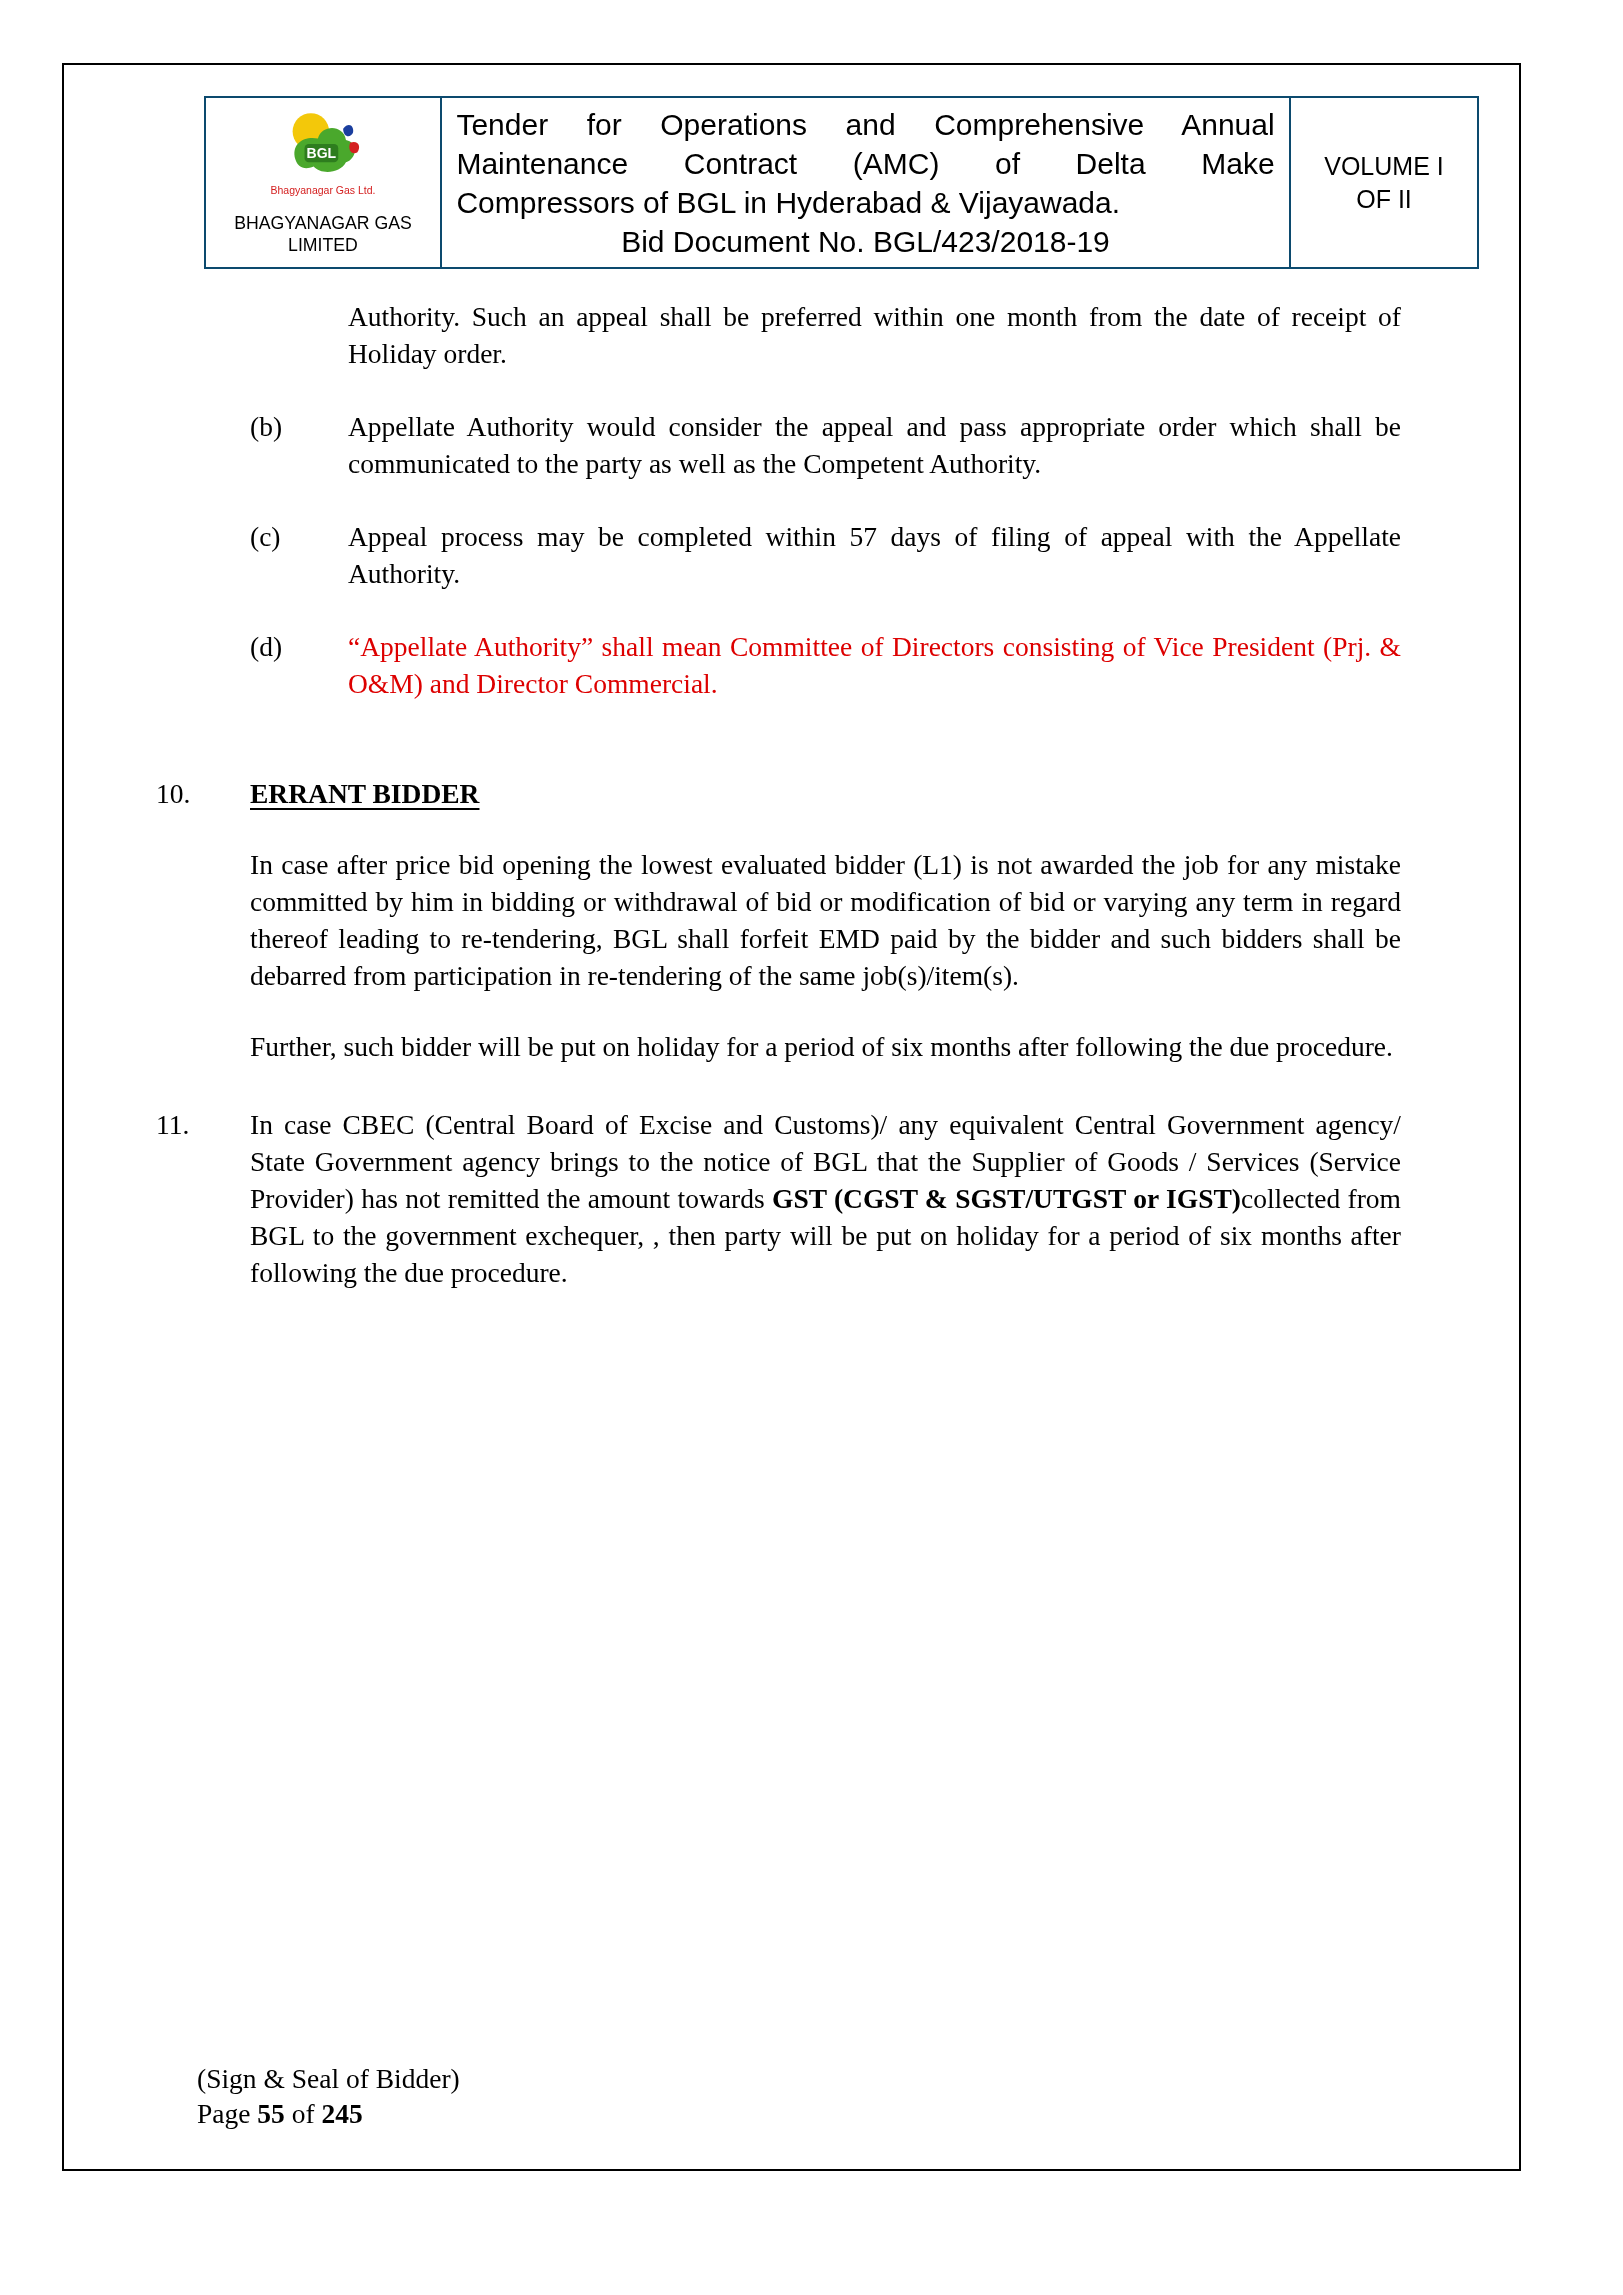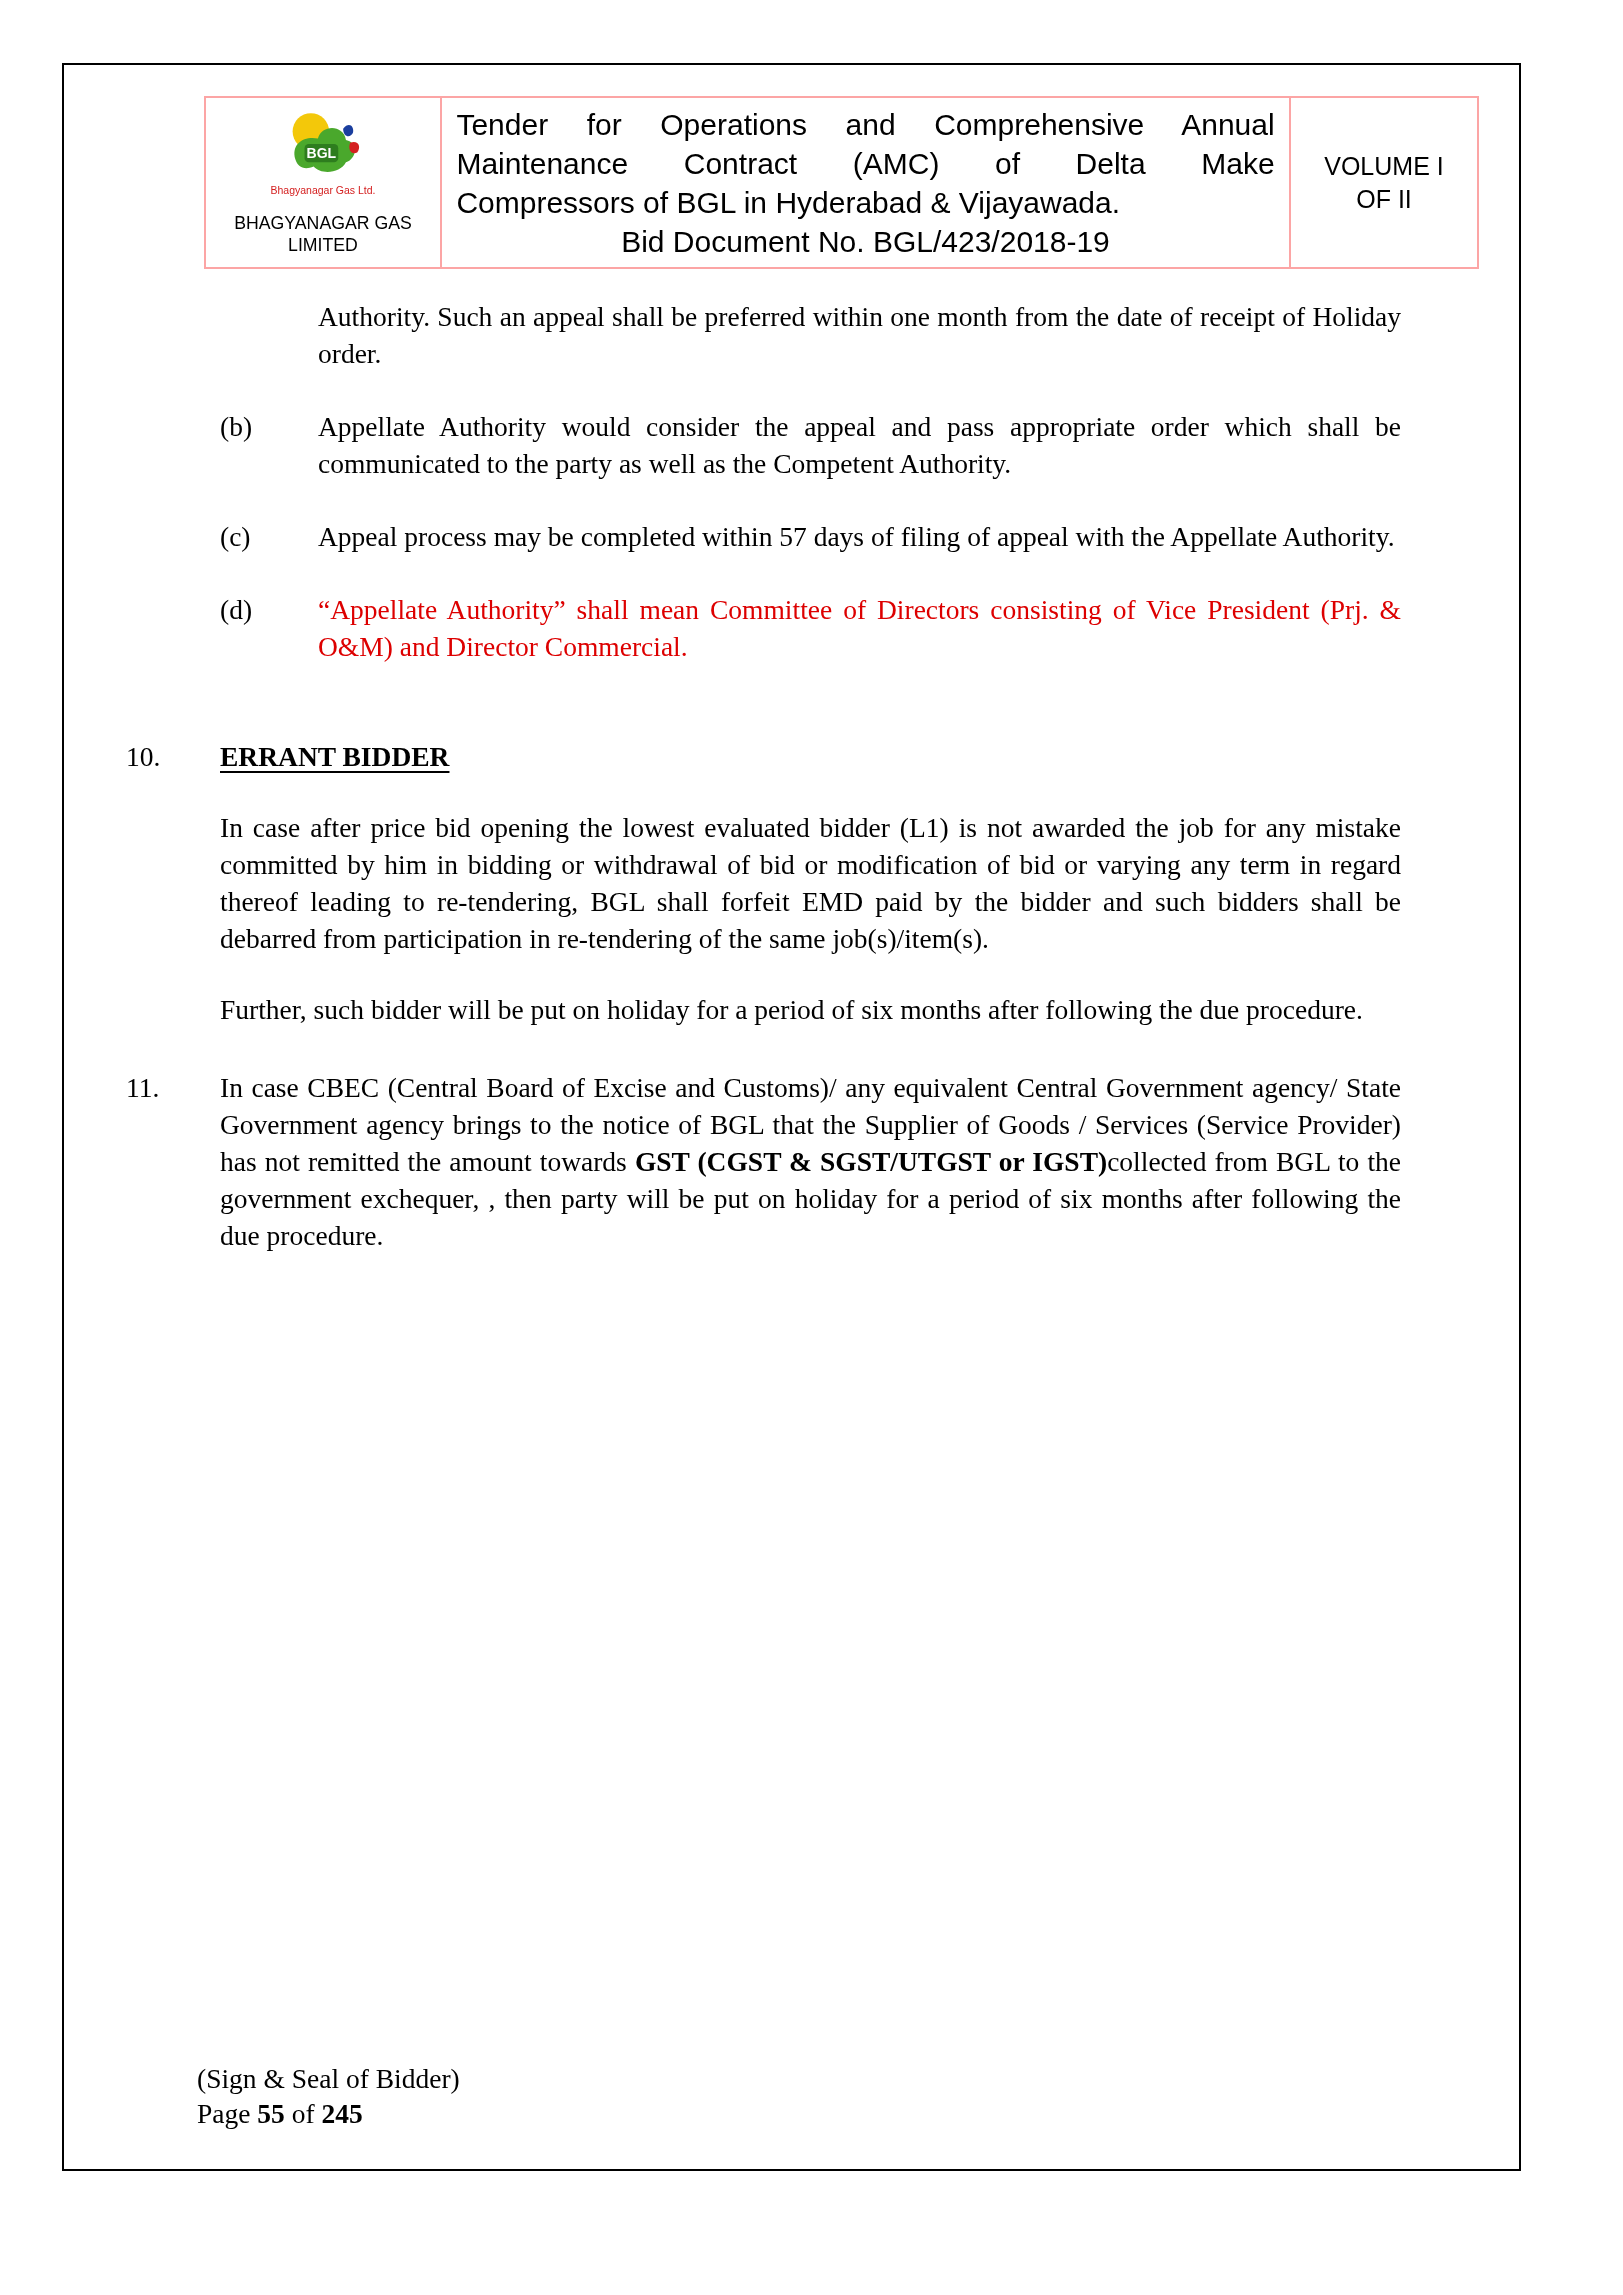--- a/index.html
+++ b/index.html
@@ -28,21 +28,21 @@
     border: 2px solid #000;
   }
   
   .header-table {
     border-collapse: collapse;
     margin: 31px 0 0 140px;
     width: 1249px;
     table-layout: fixed;
   }
   .header-table td {
-    border: 2px solid #fca5a5;
+    border: 2px solid #0c4a6e;
     vertical-align: middle;
   }
   td.logo-cell { width: 236px; text-align: center; padding: 6.5px 2.6px; }
   td.title-cell { width: 849px; padding: 6.5px 14.4px; }
   td.volume-cell { width: 188px; text-align: center; }
   .logo-caption {
     font-family: "Liberation Sans", sans-serif;
     font-size: 10.5px;
     color: var(--logo-red);
     line-height: 13px;
@@ -65,21 +65,21 @@
     line-height: 39px;
     text-align: center;
   }
   .volume-cell div {
     font-family: "Liberation Sans", sans-serif;
     font-size: 25px;
     line-height: 33px;
   }
   
   .content {
-    padding: 0 118px 0 62px;
+    padding: 0 118px 0 92px;
     font-size: 27.5px;
     line-height: 37px;
   }
   .para { text-align: justify; }
   .indent1 { margin-left: 94px; }
   .indent2 { margin-left: 192px; }
   .mt-intro { margin-top: 29px; }
   .list-item {
     display: flex;
     margin-left: 94px;

